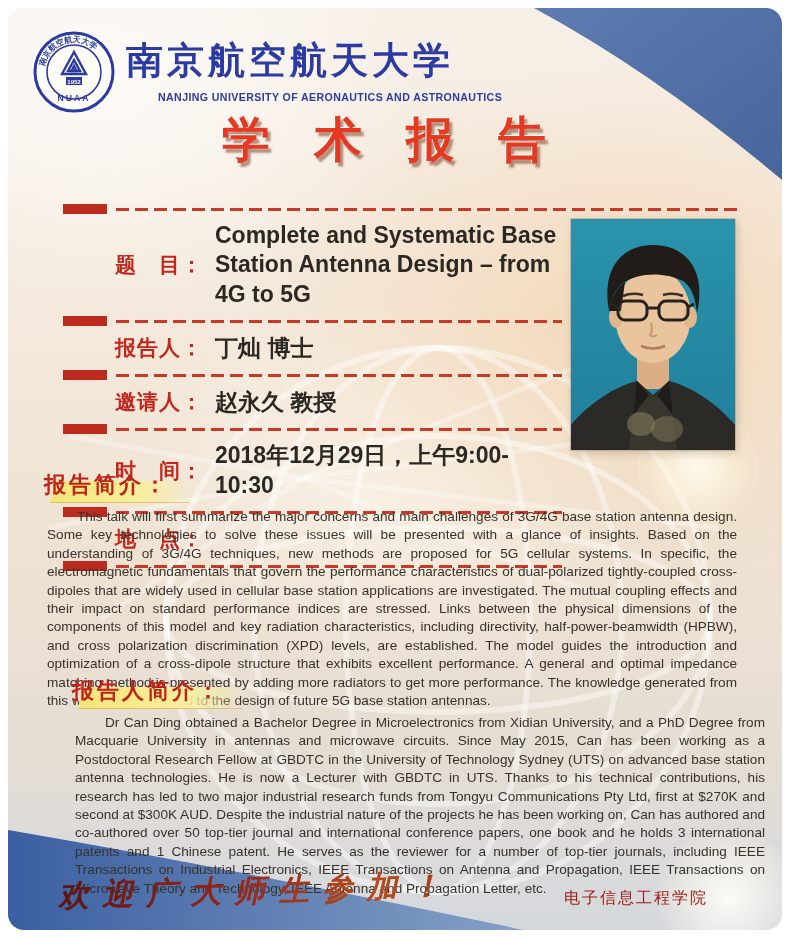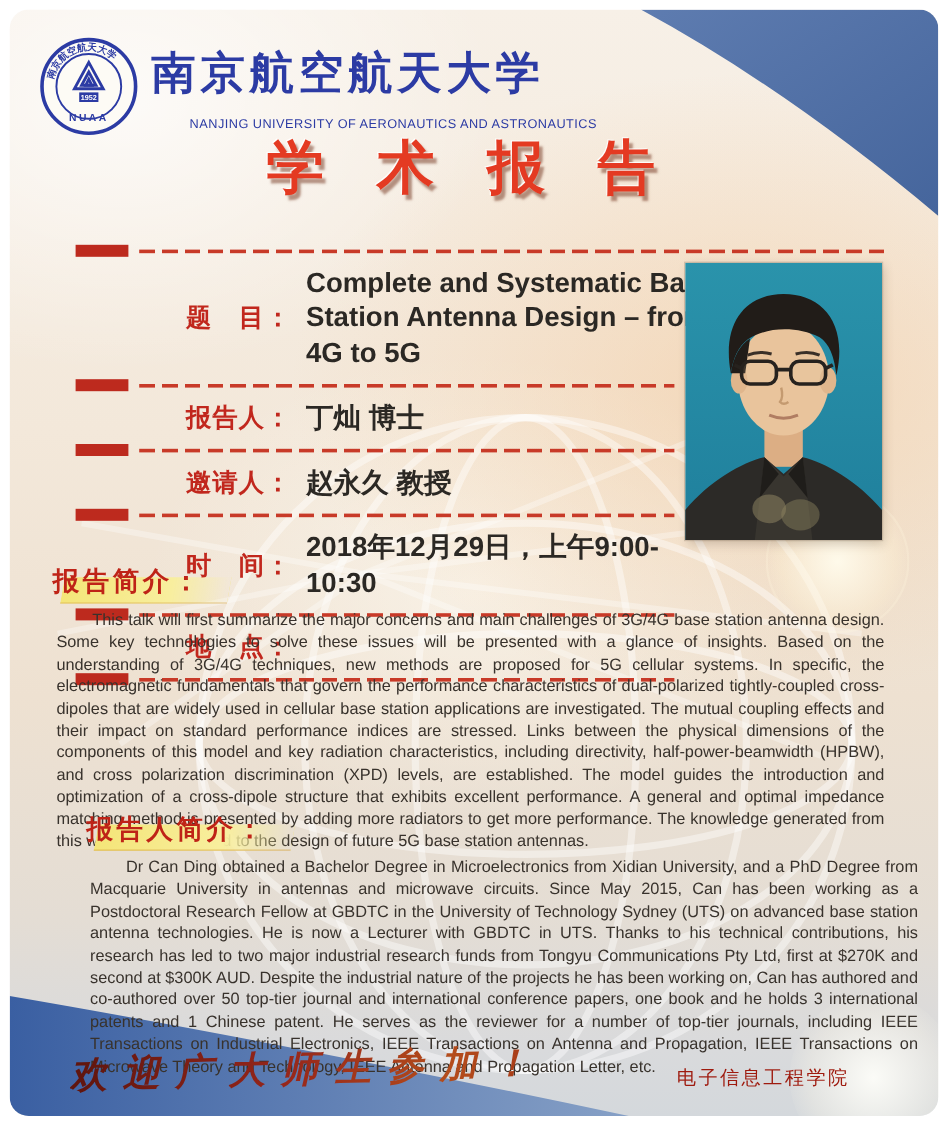--- a/index.html
+++ b/index.html
@@ -23,39 +23,39 @@
     box-shadow:0 0 0 2px rgba(255,248,225,0.25) inset;}
   .flare.f2{left:650px;top:820px;width:140px;height:140px;
     background:radial-gradient(circle, rgba(255,255,250,0.9), rgba(255,250,235,0.3) 55%, transparent 75%);}
 
   
   .header{position:absolute;left:24px;top:22px;display:flex;align-items:flex-start;}
   .logo{width:84px;height:84px;flex:0 0 auto;}
   .names{margin-left:10px;margin-top:6px;}
   .uni-cn{font-size:37px;font-weight:800;color:#2c3ba4;letter-spacing:4px;
     font-family:"Liberation Serif","DejaVu Serif",serif;white-space:nowrap;}
-  .uni-en{font-size:10.6px;font-weight:400;color:#2c3ba4;letter-spacing:0.4px;margin-top:12px;white-space:nowrap;padding-left:32px;}
+  .uni-en{font-size:10.6px;font-weight:700;color:#2c3ba4;letter-spacing:0.4px;margin-top:5px;white-space:nowrap;padding-left:32px;}
 
   
   .main-title{
     position:absolute;left:0;right:0;top:100px;text-align:center;white-space:nowrap;
     font-size:48px;font-weight:900;color:#e43a22;letter-spacing:44px;text-indent:22px;
     text-shadow:-1px -1px 0 rgba(255,255,255,0.85), 3px 4px 2px rgba(122,62,40,0.55);
   }
 
   
   .details{position:absolute;left:55px;top:196px;width:690px;}
   .divider{display:flex;align-items:center;height:10px;}
   .divider .blk{width:44px;height:10px;background:#bd2a1e;flex:0 0 auto;}
   .divider .dash{height:3px;margin-left:9px;
     background:repeating-linear-gradient(90deg,#c83a28 0 13px,transparent 13px 19px);}
   .divider.wide .dash{width:626px;}
   .divider.short .dash{width:446px;}
   .drow{display:flex;align-items:center;padding:7px 0 7px 52px;min-height:30px;}
-  .drow .dlabel{width:100px;flex:0 0 auto;font-size:21px;font-weight:800;color:#c1271d;letter-spacing:1px;margin-left:40px;}
+  .drow .dlabel{width:100px;flex:0 0 auto;font-size:21px;font-weight:800;color:#c1271d;letter-spacing:1px;}
   .drow .dvalue{max-width:352px;font-size:23px;line-height:1.28;font-weight:700;color:#2b2824;}
 
   
   .photo{position:absolute;left:563px;top:211px;width:164px;height:231px;
     box-shadow:0 0 0 1px rgba(120,100,80,0.25), 2px 3px 8px rgba(90,70,50,0.25);}
   .photo svg{display:block;width:164px;height:231px;}
 
   
   .section-abstract{position:absolute;left:36px;top:462px;width:694px;}
   .section-bio{position:absolute;left:64px;top:668px;width:694px;}

